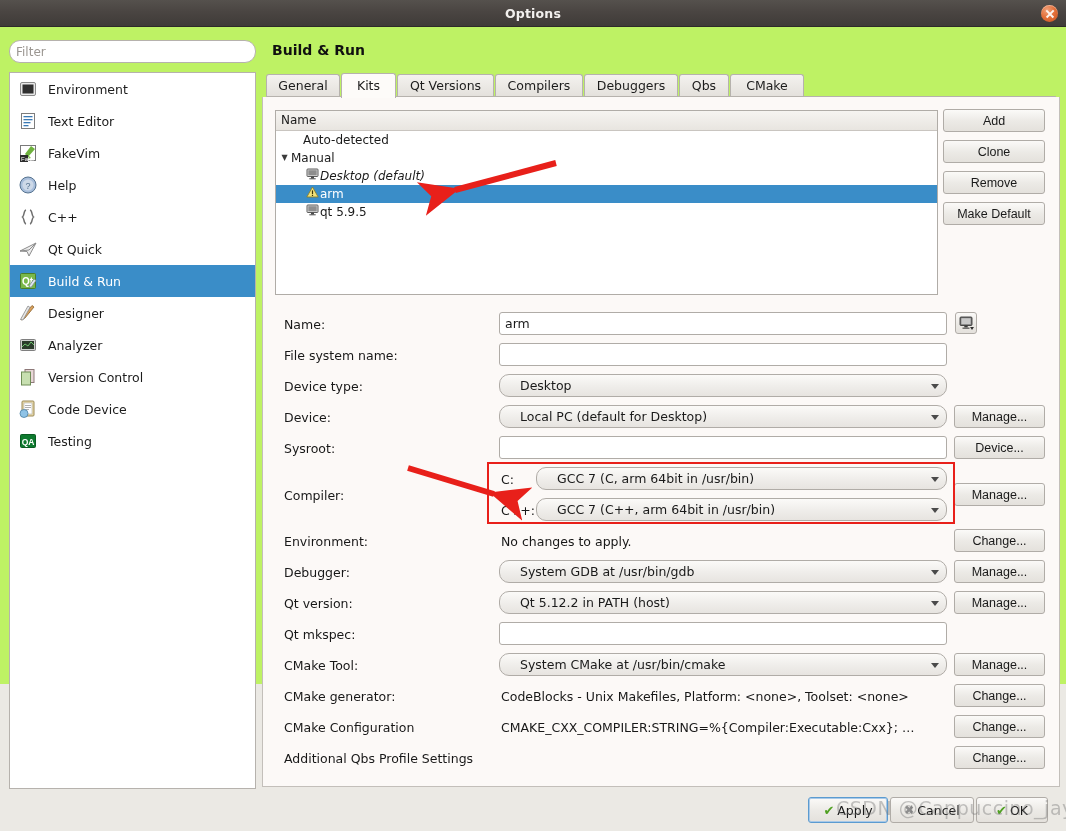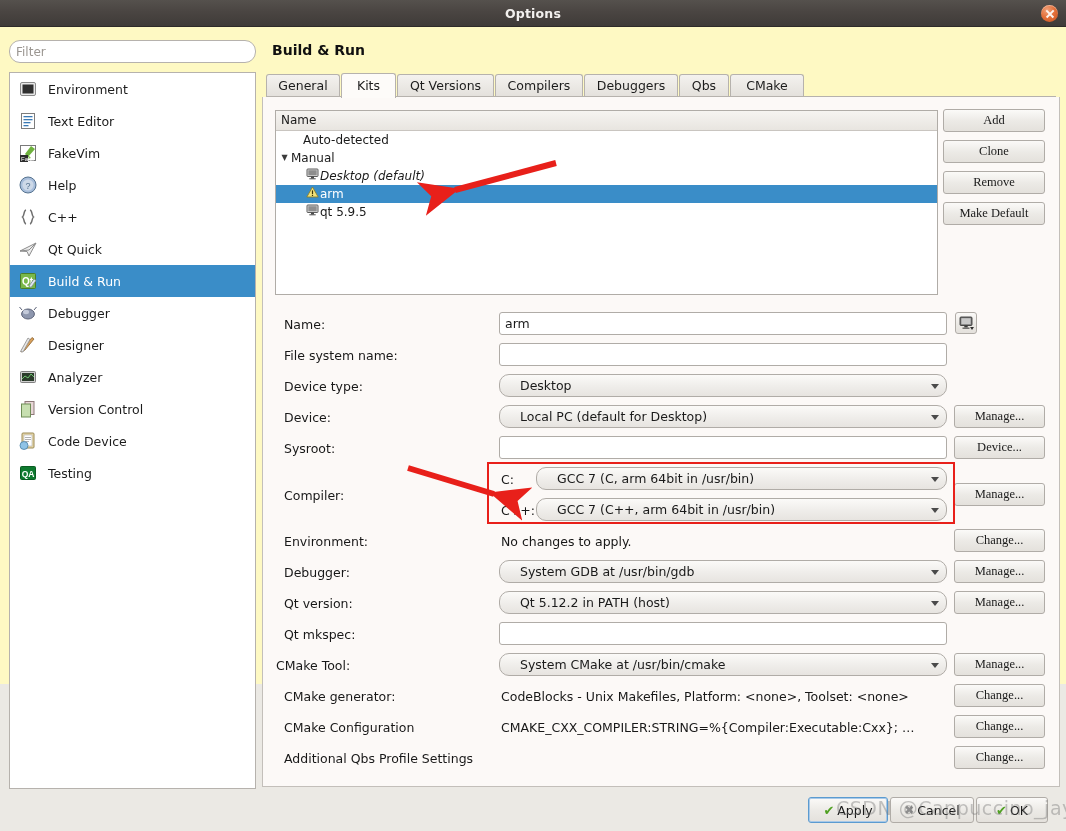--- a/index.html
+++ b/index.html
@@ -8,21 +8,21 @@
     width: 1066px; height: 831px;
     overflow: hidden;
     font-family: "DejaVu Sans", "Liberation Sans", sans-serif;
     font-size: 12px;
     color: #1a1a1a;
     background: #ebe9e4;
   }
   #app {
     position: relative;
     width: 1066px; height: 684px;
-    background: #fef9c3;
+    background: #bef264;
   }
 
   
   .titlebar {
     position: absolute; left:0; top:0; width:1066px; height:27px;
     background: linear-gradient(to bottom, #55514d 0%, #4a4542 45%, #3f3b38 100%);
     border-bottom: 1px solid #2e2b29;
   }
   .titlebar-text {
     position:absolute; left:0; top:0; width:1066px; height:27px;
@@ -121,21 +121,21 @@
   .tw-arrow {
     width:13px; text-align:center; font-size:8px; color:#3b3b3b; flex:0 0 13px;
   }
   .tree-ico { width:16px; flex:0 0 16px; text-align:center; }
 
   
   .btn {
     position:absolute;
     border:1px solid #b0aca7; border-radius:3px;
     background: linear-gradient(to bottom, #fbfaf8 0%, #eceae6 52%, #e4e1dc 100%);
-    font-family:Liberation Serif, serif; font-size:12.5px; color:#1a1a1a;
+    font-family:Liberation Sans, sans-serif; font-size:12.5px; color:#1a1a1a;
     text-align:center; cursor:pointer; padding:0;
   }
 
   
   .frow-label {
     position:absolute; font-size:12.5px; color:#181818; white-space:nowrap;
   }
   .f-input {
     position:absolute; height:23px;
     border:1px solid #b0aca7; border-radius:3px;
@@ -284,30 +284,20 @@
       <span class="side-ico">
         <svg width="20" height="20" viewBox="0 0 20 20">
             <rect x="2.5" y="2.5" width="15" height="15" rx="1" fill="#79b84a" stroke="#4b7f28"></rect>
             <text x="4" y="14" font-size="10" fill="#fff" font-family="sans-serif" font-weight="bold">Qt</text>
             <path d="M11 15 L16 8 L18 9.5 L13 16.5 Z" fill="#dfe7ef" stroke="#7d8b99" stroke-width="0.8"></path>
           </svg>
       </span>
       <span class="side-label">Build &amp; Run</span>
     </div>
 
-    <div class="side-item">
-      <span class="side-ico">
-        <svg width="20" height="20" viewBox="0 0 20 20">
-            <ellipse cx="10" cy="11" rx="6.4" ry="5" fill="#8e97ae" stroke="#5b6277"></ellipse>
-            <ellipse cx="8" cy="9" rx="3" ry="2.2" fill="#c4cada"></ellipse>
-            <path d="M4 7 L1.5 4 M16 7 L18.5 4" stroke="#5b6277" stroke-width="1"></path>
-          </svg>
-      </span>
-      <span class="side-label">Debugger</span>
-    </div>
 
     <div class="side-item">
       <span class="side-ico">
         <svg width="20" height="20" viewBox="0 0 20 20">
             <path d="M3 17 L7 15 L16 4 L14 2.5 L5 13 Z" fill="#d9a05b" stroke="#8a6330" stroke-width="0.8"></path>
             <path d="M2.5 16.5 L10 3 L12 4.5 L5 17 Z" fill="#e6e6e6" stroke="#8c8c8c" stroke-width="0.8"></path>
           </svg>
       </span>
       <span class="side-label">Designer</span>
     </div>
@@ -482,21 +472,21 @@
 
   <div class="frow-label" style="left:284px; top:596px;">Qt version:</div>
   <div class="f-combo" style="left:499px; top:591px; width:448px;">
     <span>Qt 5.12.2 in PATH (host)</span><span class="arr"></span>
   </div>
   <button class="btn" style="left:954px; top:591px; width:91px; height:23px;">Manage...</button>
 
   <div class="frow-label" style="left:284px; top:627px;">Qt mkspec:</div>
   <input class="f-input" style="left: 499px; top: 622px; width: 448px;" value="">
 
-  <div class="frow-label" style="left:276px; top:658px;text-align:center;">CMake Tool:</div>
+  <div class="frow-label" style="left:284px; top:658px;text-align:center;">CMake Tool:</div>
   <div class="f-combo" style="left:499px; top:653px; width:448px;">
     <span>System CMake at /usr/bin/cmake</span><span class="arr"></span>
   </div>
   <button class="btn" style="left:954px; top:653px; width:91px; height:23px;">Manage...</button>
 
   <div class="frow-label" style="left:284px; top:689px;">CMake generator:</div>
   <div class="f-static" style="left:501px; top:689px;">CodeBlocks - Unix Makefiles, Platform: &lt;none&gt;, Toolset: &lt;none&gt;</div>
   <button class="btn" style="left:954px; top:684px; width:91px; height:23px;">Change...</button>
 
   <div class="frow-label" style="left:284px; top:720px;">CMake Configuration</div>

